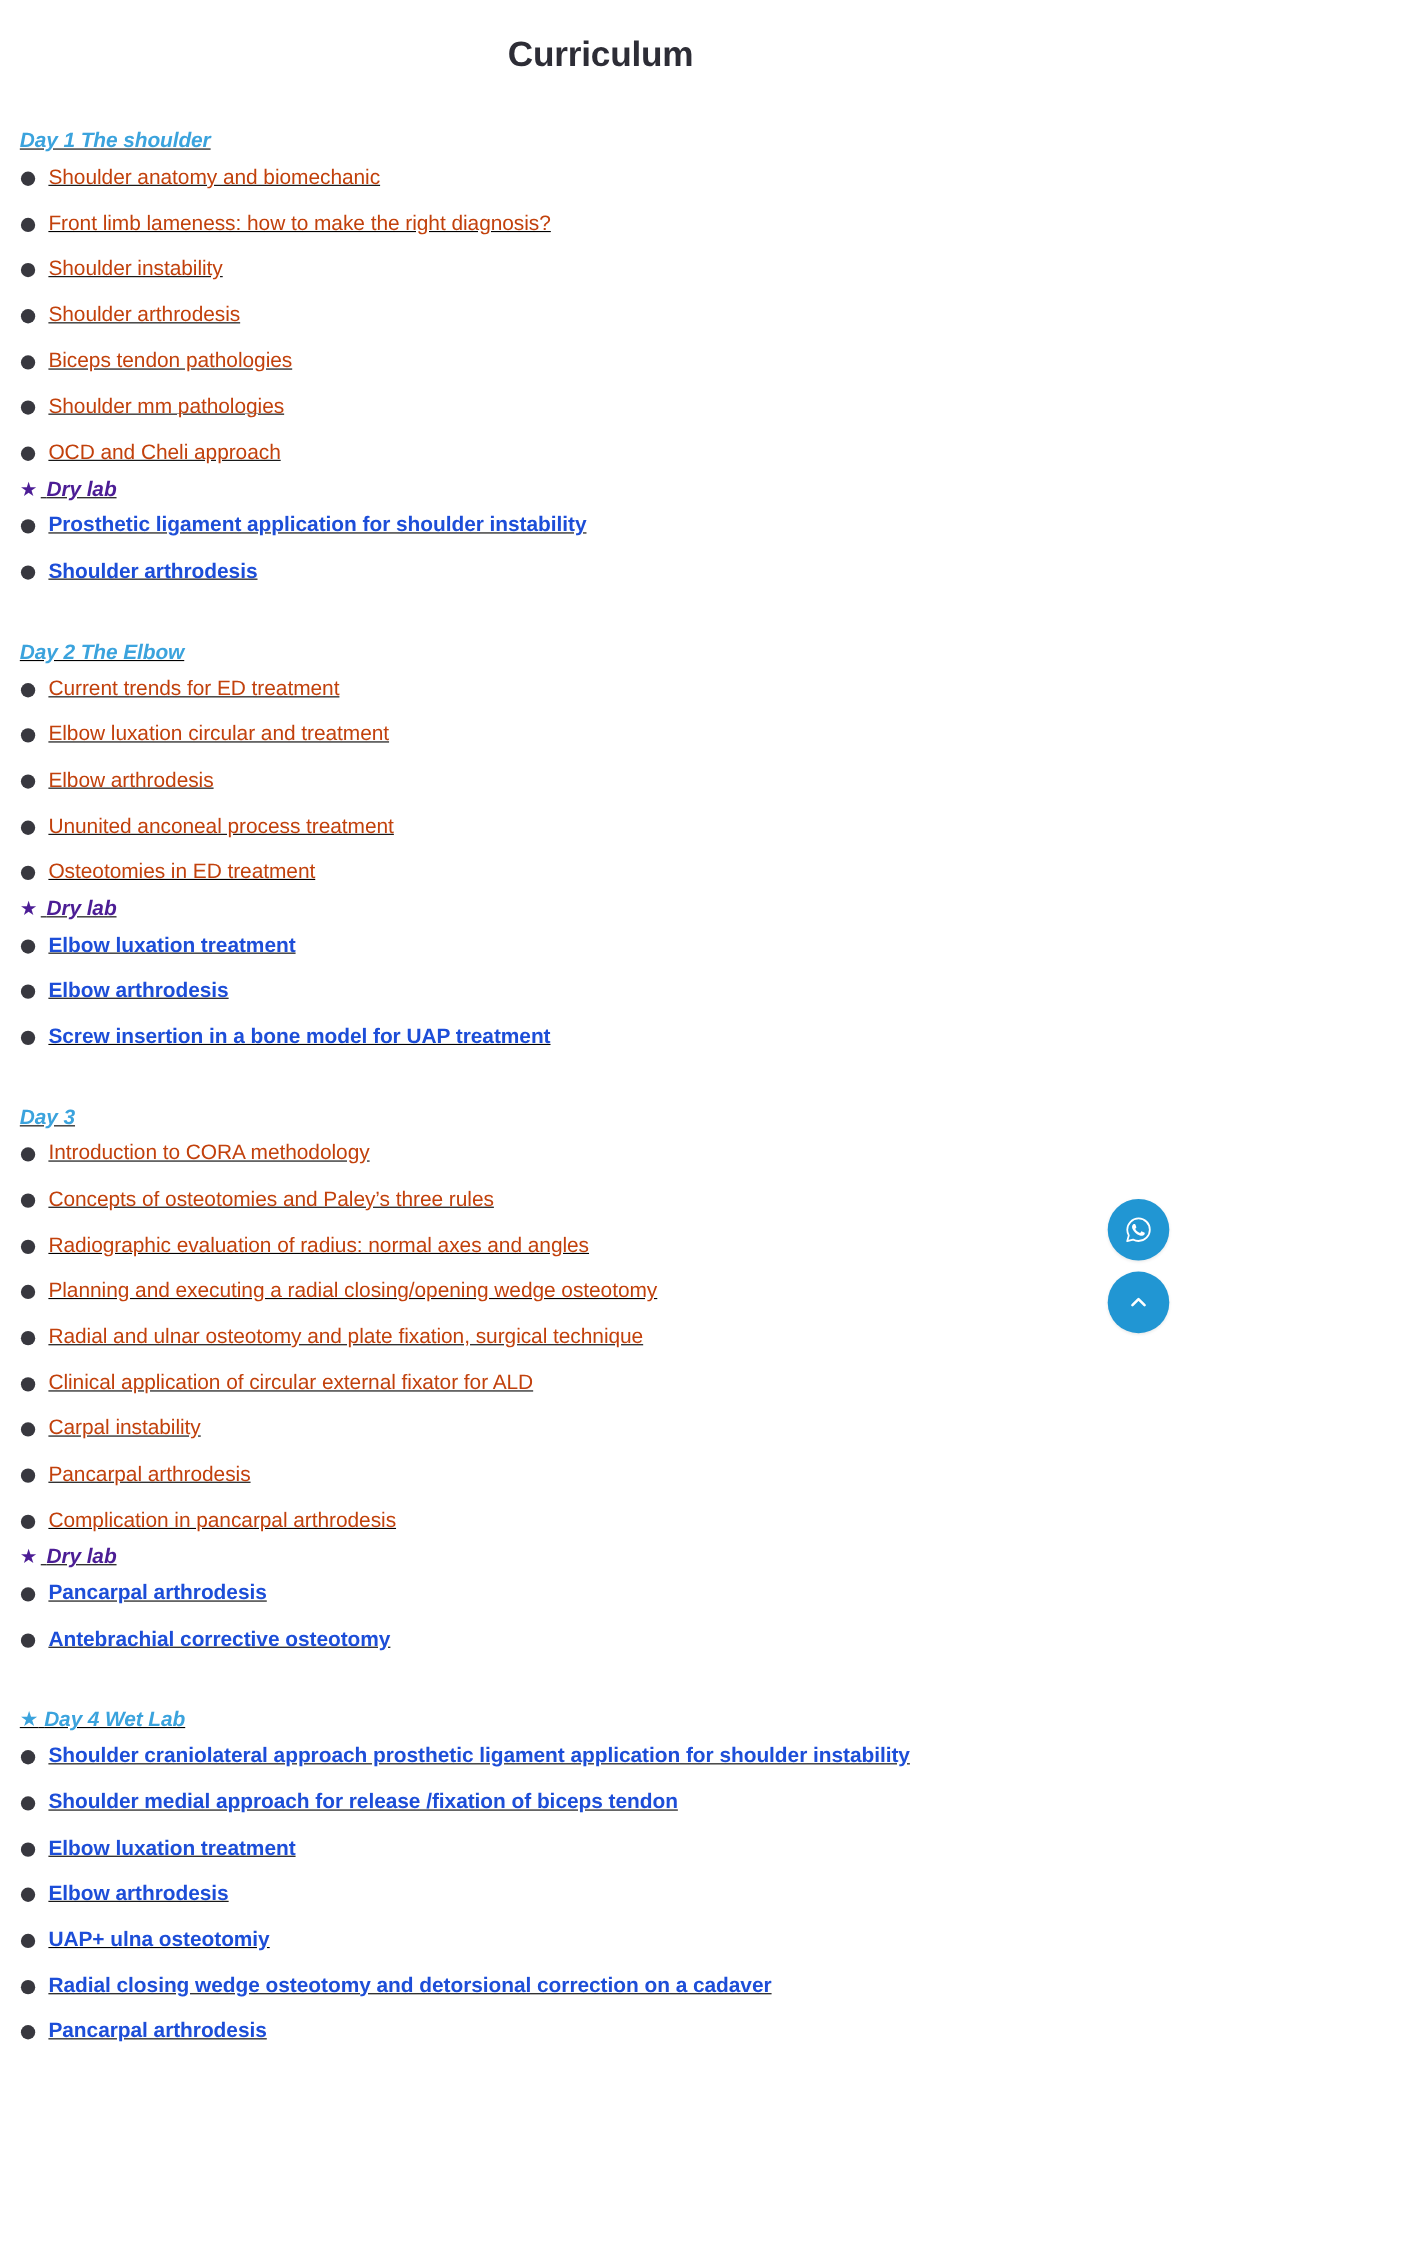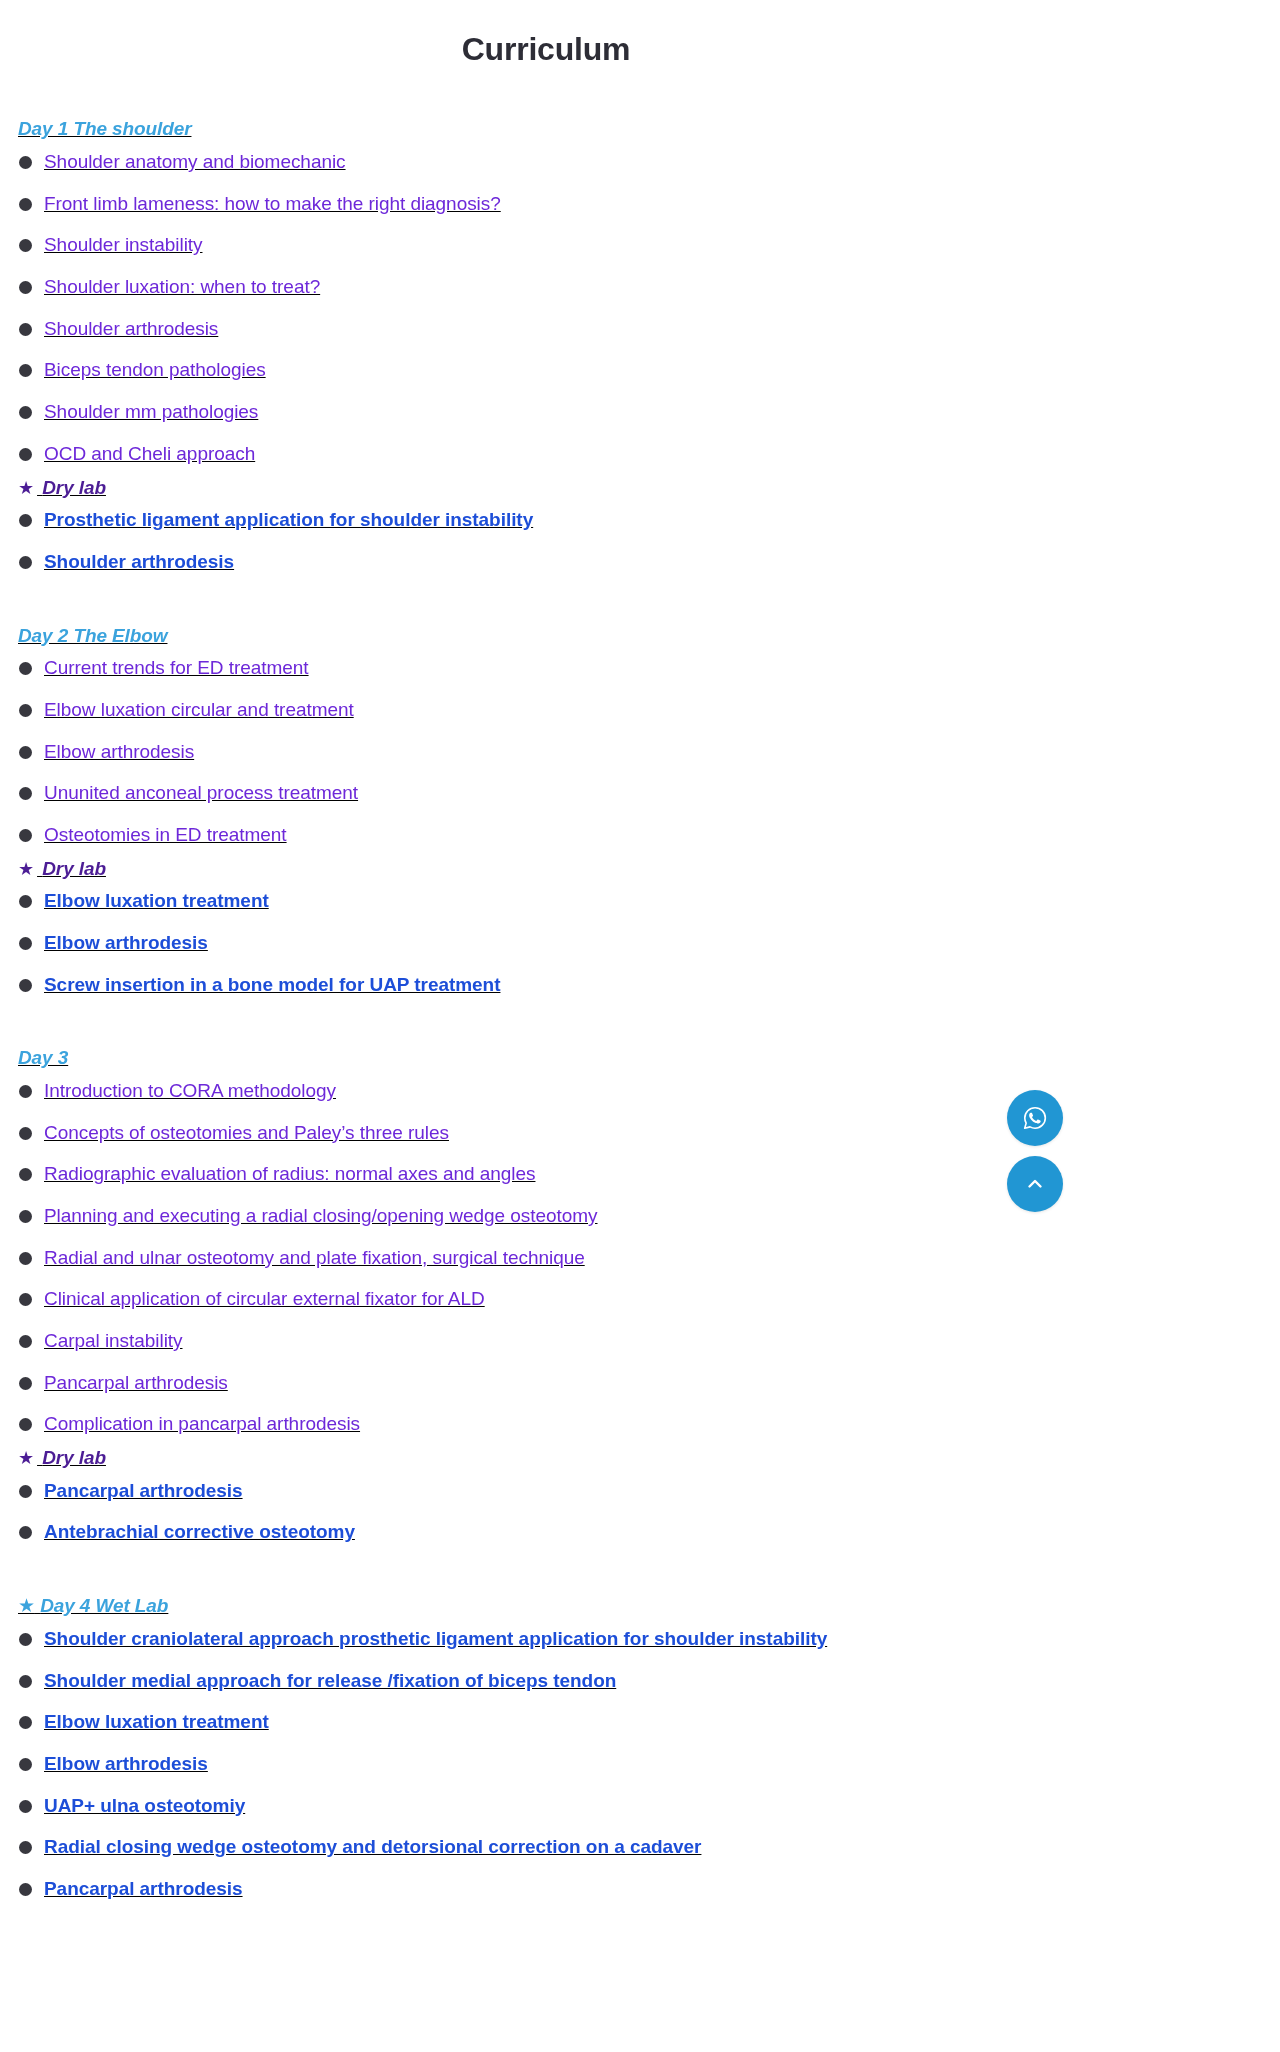--- a/index.html
+++ b/index.html
@@ -79,21 +79,21 @@
     margin: 0;
     padding: 0;
   }
 
   ul.item-list li {
     position: relative;
     padding-left: 26px;
     margin: 0 0 17px 0;
     font-size: 19px;
     line-height: 1.3;
-    color: #6d28d9;
+    color: #c2410c;
     letter-spacing: -0.05px;
   }
   ul.item-list li:last-child { margin-bottom: 0; }
 
   ul.item-list li .bullet-icon {
     position: absolute;
     left: 1px;
     top: 6px;
     width: 13px;
     height: 13px;
@@ -140,21 +140,20 @@
 
   <h1 class="page-title">Curriculum</h1>
 
   <div class="curriculum">
       <section class="day-block">
         <div class="section-heading"><span>Day 1 The shoulder</span></div>
         <ul class="item-list">
           <li><span class="bullet-icon"></span><span>Shoulder anatomy and biomechanic</span></li>
           <li><span class="bullet-icon"></span><span>Front limb lameness: how to make the right diagnosis?</span></li>
           <li><span class="bullet-icon"></span><span>Shoulder instability</span></li>
-          <li><span class="bullet-icon"></span><span>Shoulder luxation: when to treat?</span></li>
           <li><span class="bullet-icon"></span><span>Shoulder arthrodesis</span></li>
           <li><span class="bullet-icon"></span><span>Biceps tendon pathologies</span></li>
           <li><span class="bullet-icon"></span><span>Shoulder mm pathologies</span></li>
           <li><span class="bullet-icon"></span><span>OCD and Cheli approach</span></li>
         </ul>
         <div class="sub-heading"><span class="star-icon">★</span> <span>Dry lab</span></div>
         <ul class="item-list bold">
           <li><span class="bullet-icon"></span><span>Prosthetic ligament application for shoulder instability</span></li>
           <li><span class="bullet-icon"></span><span>Shoulder arthrodesis</span></li>
         </ul>

